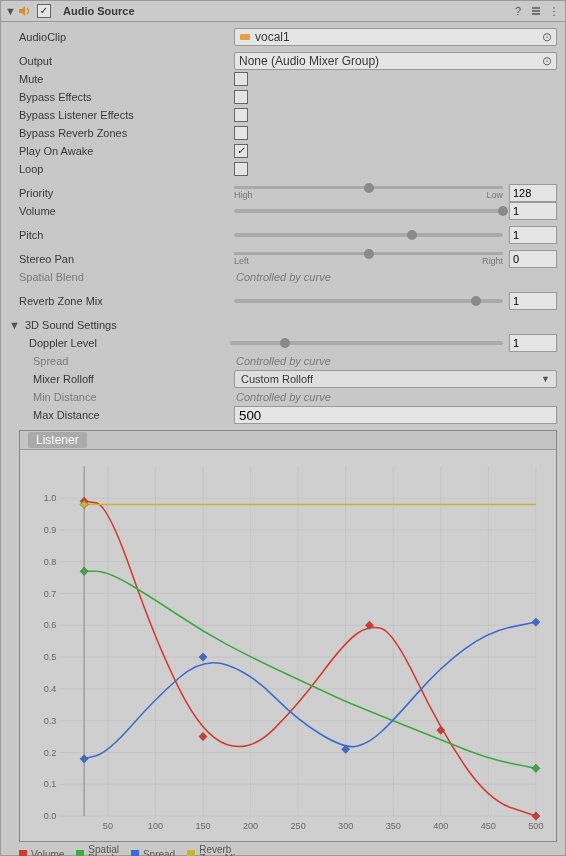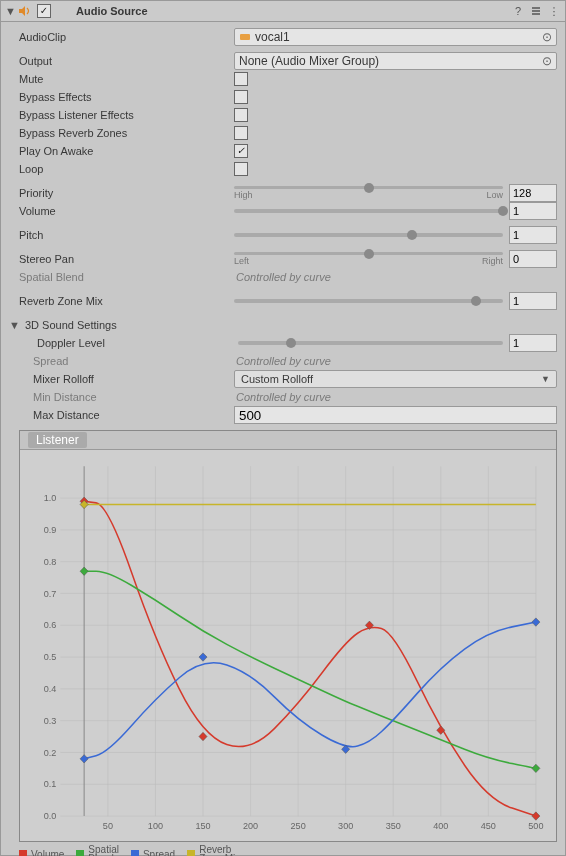--- a/index.html
+++ b/index.html
@@ -1,34 +1,34 @@
 <!DOCTYPE html>
 <html><head>
 <meta charset="utf-8">
 <style>
 html,body{margin:0;padding:0;font-family:Arial,Helvetica,sans-serif;font-size:11px;color:#383838;background:#C8C8C8;}
 .inspector{width:566px;height:856px;background:#C8C8C8;border:1px solid #999;box-sizing:border-box;position:relative;}
 .header{display:flex;align-items:center;height:20px;border-bottom:1px solid #999;background:#CBCBCB;padding:0 4px;}
 .header .fold{width:10px;text-align:center;color:#555;}
 .header .icon-speaker{width:14px;height:14px;margin:0 2px;}
-.header .title{font-weight:bold;margin-left:21px;}
+.header .title{font-weight:bold;margin-left:8px;}
 .header .spacer{flex:1;}
 .header .hdr-icon{width:14px;height:14px;margin-left:4px;color:#555;display:flex;align-items:center;justify-content:center;}
 .row{display:flex;align-items:center;height:18px;padding:0 8px 0 18px;}
 .row.indent{padding-left:32px;}
 .label{width:215px;flex-shrink:0;}
 .label.dim{color:#7a7a7a;}
 .field{flex:1;display:flex;align-items:flex-end;position:relative;font-style:italic;}
 .obj-field{flex:1;height:16px;background:#E5E5E5;border:1px solid #999;border-radius:2px;display:flex;align-items:center;padding:0 4px;font-size:12px;}
 .obj-field .obj-icon{width:12px;height:12px;margin-right:4px;}
 .obj-field .picker{margin-left:auto;color:#666;}
 .chk{width:12px;height:12px;background:#E5E5E5;border:1px solid #666;display:flex;align-items:center;justify-content:center;}
 .chk.checked::after{content:"✓";font-size:10px;line-height:10px;color:#222;}
 .slider-row{display:flex;align-items:center;height:18px;padding:0 8px 0 18px;}
-.slider-row.indent{padding-left:36px;align-items:center;}
+.slider-row.indent{padding-left:28px;align-items:center;}
 .slider-row .label{width:215px;}
 .slider-area{flex:1;position:relative;height:14px;display:flex;flex-direction:column;justify-content:center;}
 .track{height:4px;background:#aaa;border-radius:2px;position:relative;}
 .thumb{position:absolute;width:10px;height:10px;background:#8a8a8a;border-radius:50%;top:-3px;transform:translateX(-50%);}
 .slider-labels{display:flex;justify-content:space-between;font-size:9px;color:#777;margin-top:1px;}
 .num-input{width:40px;height:16px;background:#E5E5E5;border:1px solid #999;padding:0 3px;margin-left:6px;font-size:11px;text-align:left;}
 .dropdown{flex:1;height:16px;background:#DFDFDF;border:1px solid #999;border-radius:2px;display:flex;align-items:center;padding:0 6px;}
 .dropdown .dd-arrow{margin-left:auto;color:#555;font-size:9px;}
 .text-field{flex:1;height:16px;background:#E5E5E5;border:1px solid #999;padding:0 4px;}
 .controlled{color:#7a7a7a;padding-left:2px;}

